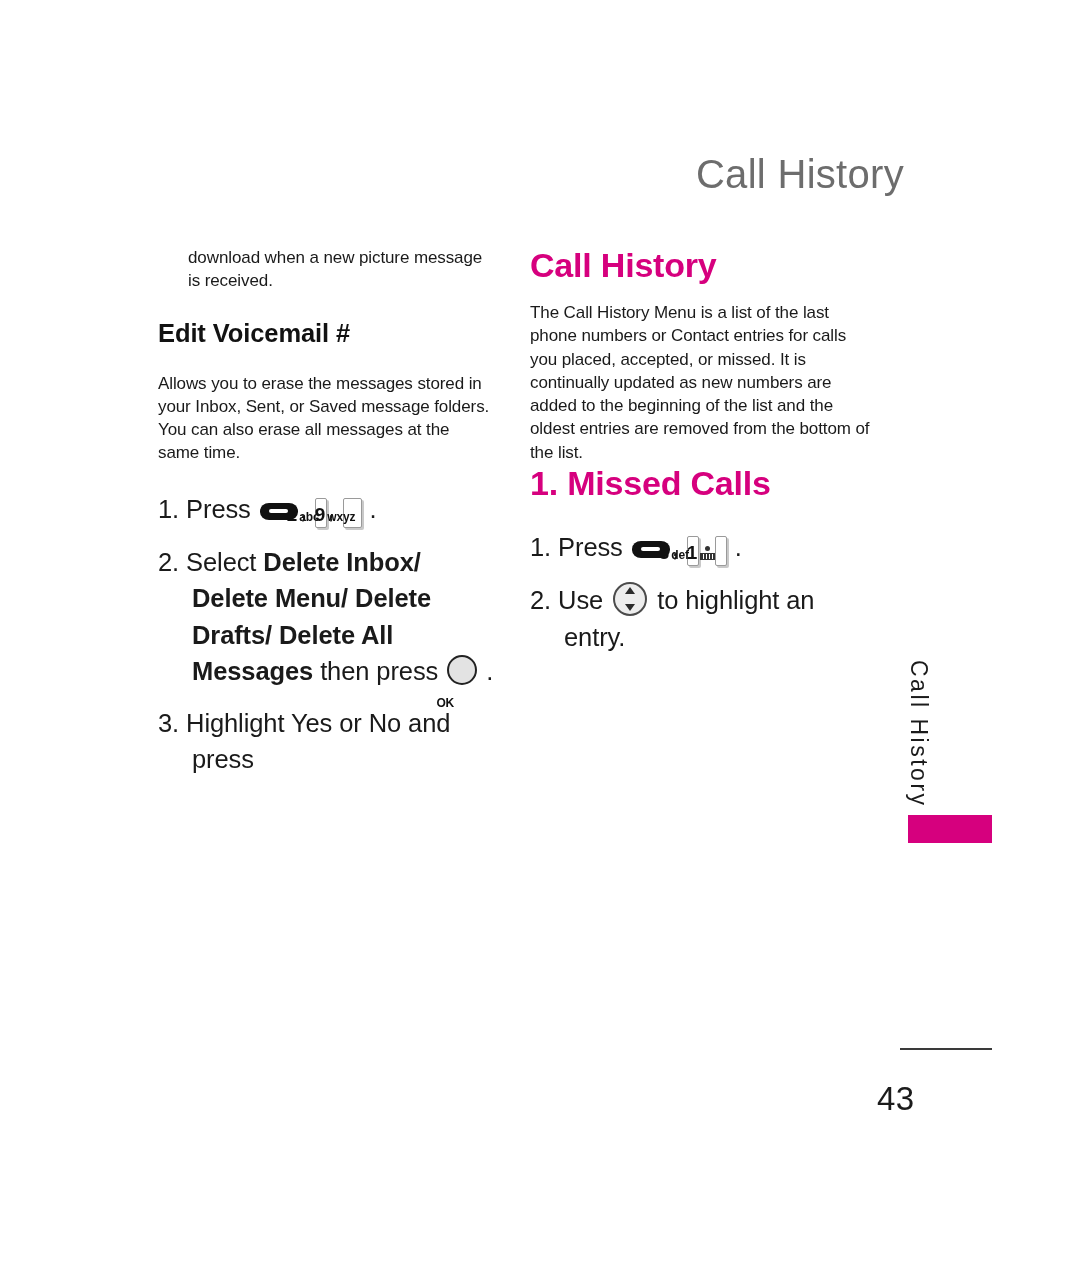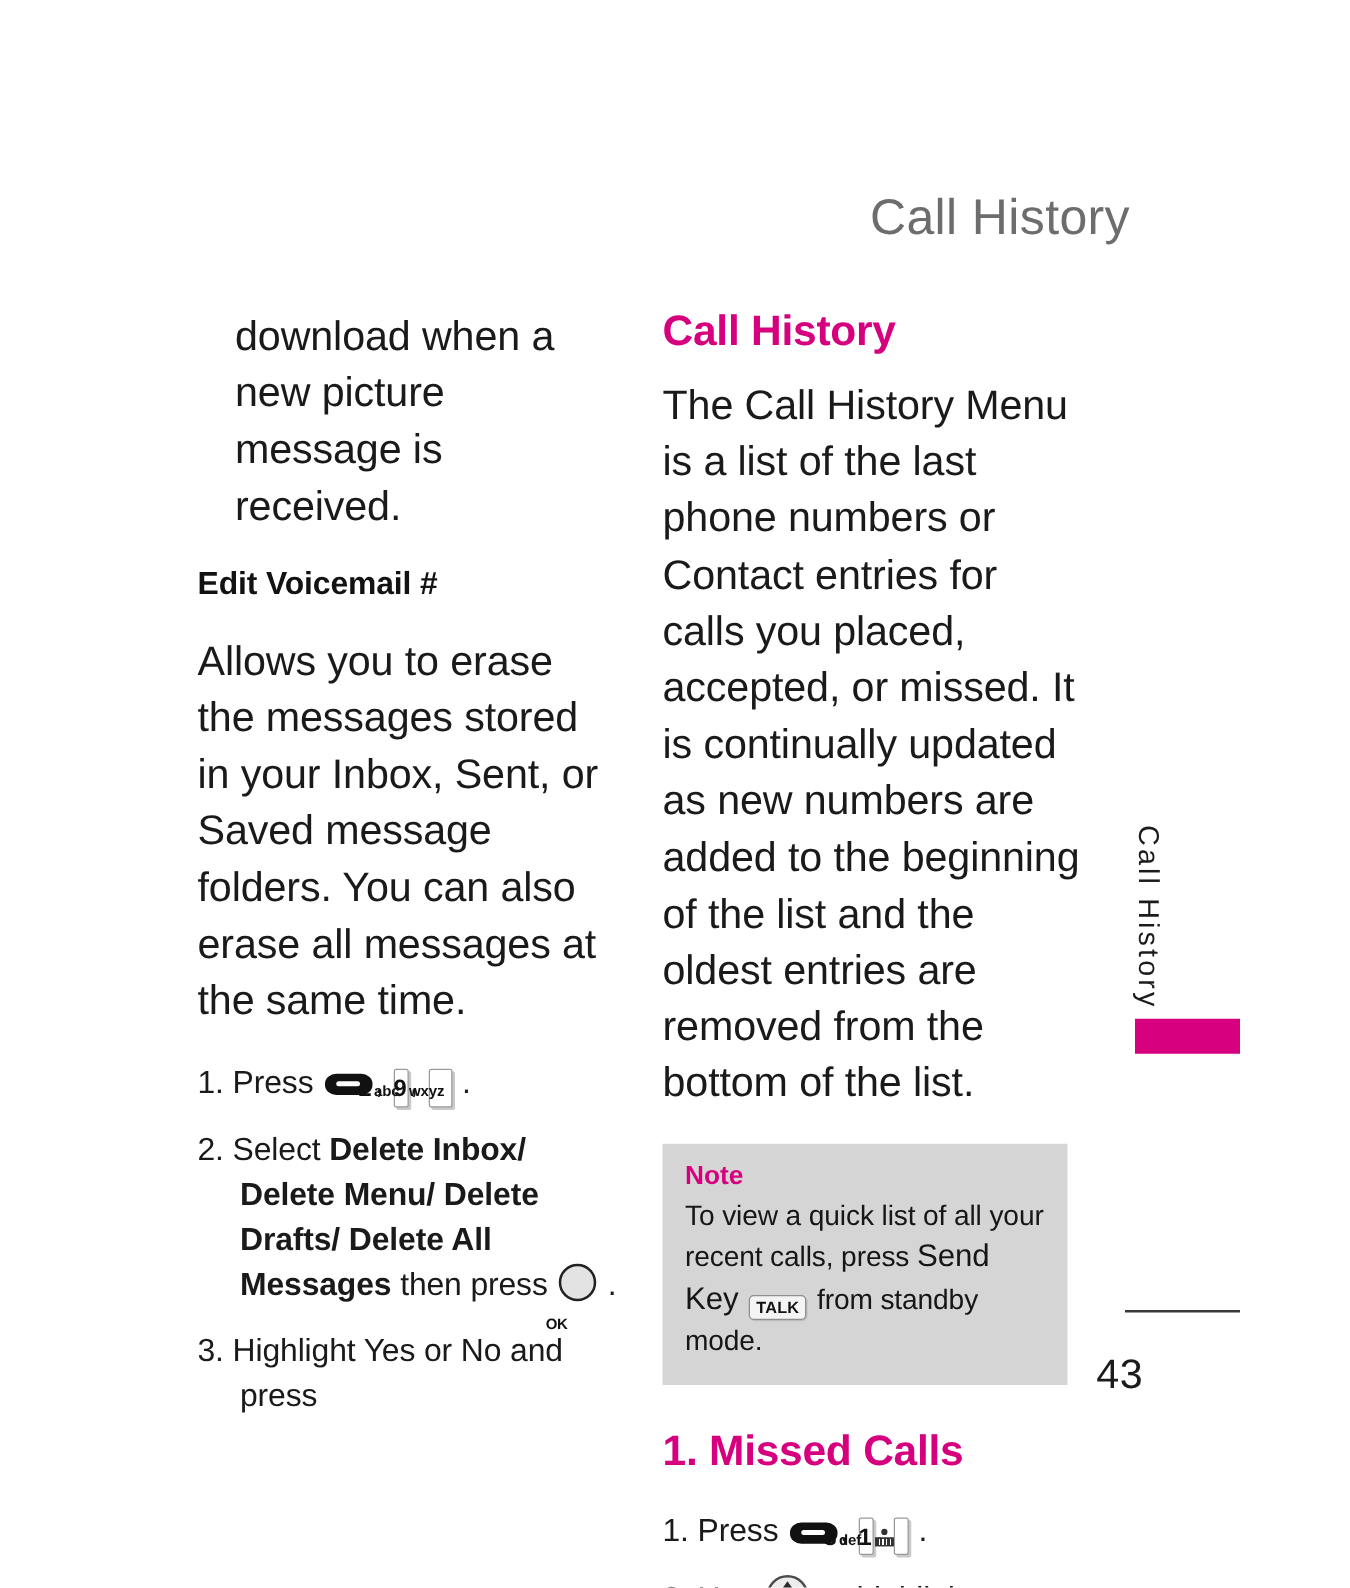--- a/index.html
+++ b/index.html
@@ -46,21 +46,21 @@
     left: 530px;
     width: 340px;
   }
 
   p, h2, h3, ol, li {
     margin: 0;
     padding: 0;
   }
 
   .body-text {
-    font-size: 33px;
+    font-size: 17px;
     line-height: 1.37;
     color: #1a1a1a;
     letter-spacing: -0.1px;
   }
 
   .indented {
     padding-left: 30px;
   }
 
   .sub-head {
@@ -345,29 +345,20 @@
 
     </ol>
   </div>
 
   <div class="col col-right">
 
     <h2 class="section-head mag-right">Call History</h2>
 
     <p class="body-text">The Call History Menu is a list of the last phone numbers or Contact entries for calls you placed, accepted, or missed. It is continually updated as new numbers are added to the beginning of the list and the oldest entries are removed from the bottom of the list.</p>
 
-    <div class="note-box">
-      <div class="note-title">Note</div>
-      <div class="note-body">
-        <span>To view a quick list of all your recent calls, press</span>
-        <span class="sendkey">Send Key</span>
-        <span class="talkkey">TALK</span>
-        <span>from standby mode.</span>
-      </div>
-    </div>
 
     <h2 class="section-head mag-right">1. Missed Calls</h2>
 
 
     <ol class="steps">
 
       <li class="step">
         <span>1.</span>
         <span>Press</span>
         <span class="menukey"></span><span>,</span>

